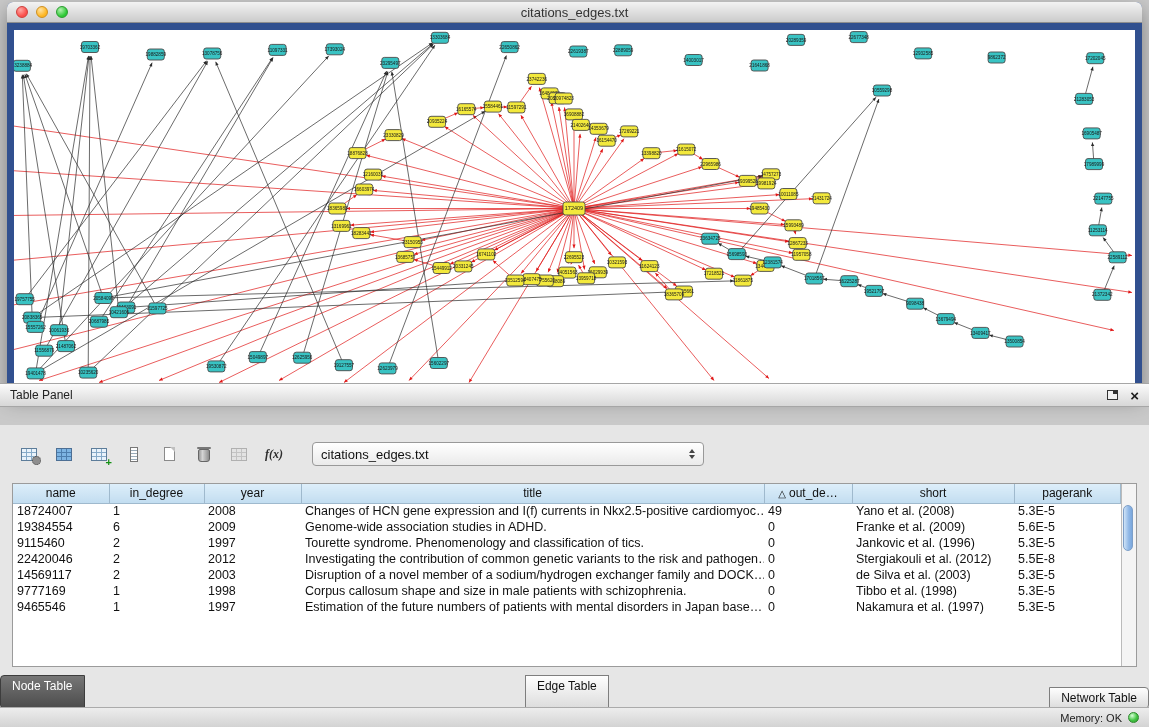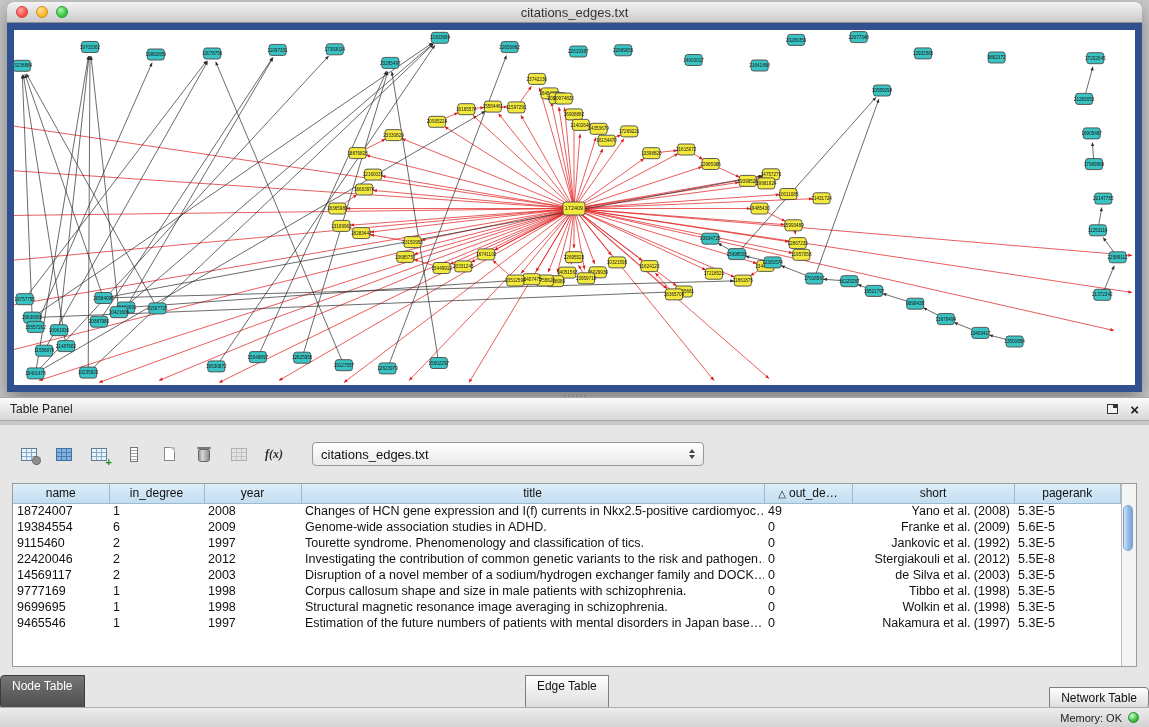--- a/index.html
+++ b/index.html
@@ -16,21 +16,21 @@
   .win-title{font-size:13px;color:#333;}
   .frame{position:absolute;left:0;top:21px;right:0;bottom:0;background:#31508f;padding:7px;box-sizing:border-box;}
   .canvas{width:100%;height:100%;background:#fff;}
   #graph-svg{display:block;width:100%;height:100%;}
 
   
   .splitter{position:absolute;left:0;top:392px;width:1149px;height:8px;}
   .splitter-grip{position:absolute;left:564px;top:2px;width:22px;height:4px;background:repeating-linear-gradient(to right,#8a8a8a 0 2px,transparent 2px 4px);}
 
   
-  .panel-header{position:absolute;left:0;top:397px;width:1149px;height:24px;background:linear-gradient(#fbfbfb,#d7d7d7);border-top:1px solid #a6a6a6;border-bottom:1px solid #a6a6a6;display:flex;align-items:center;padding:0 10px;box-sizing:border-box;font-size:12px;color:#222;}
+  .panel-header{position:absolute;left:0;top:383px;width:1149px;height:24px;background:linear-gradient(#fbfbfb,#d7d7d7);border-top:1px solid #a6a6a6;border-bottom:1px solid #a6a6a6;display:flex;align-items:center;padding:0 10px;box-sizing:border-box;font-size:12px;color:#222;}
   .panel-title{flex:1;}
   .ph-icons{display:flex;align-items:center;gap:12px;}
   .float-glyph{width:11px;height:10px;border:1px solid #333;position:relative;background:#f2f2f2;box-sizing:border-box;}
   .float-glyph::after{content:"";position:absolute;right:0px;top:0px;width:4px;height:3px;background:#333;}
   .close-glyph{font-size:15px;font-weight:bold;color:#1c1c1c;line-height:1;}
 
   .panel-body{position:absolute;left:0;top:425px;width:1149px;height:282px;background:#e6e6e6;}
 
   
   .toolbar{position:absolute;left:16px;top:14px;height:30px;display:flex;align-items:center;gap:9px;}
@@ -51,21 +51,21 @@
   .arrows{display:flex;flex-direction:column;gap:2px;align-items:center;}
   .arr-up{width:0;height:0;border-left:3.5px solid transparent;border-right:3.5px solid transparent;border-bottom:4px solid #444;}
   .arr-dn{width:0;height:0;border-left:3.5px solid transparent;border-right:3.5px solid transparent;border-top:4px solid #444;}
 
   
   .table-area{position:absolute;left:12px;top:58px;width:1125px;height:184px;background:#fff;border:1px solid #9b9b9b;box-sizing:border-box;display:flex;overflow:hidden;}
   .tbl{border-collapse:collapse;table-layout:fixed;width:1109px;align-self:flex-start;}
   .tbl th{height:19px;background:linear-gradient(#ddeefa,#c2ddf0);border-right:1px solid #9fb9cd;border-bottom:1px solid #9fb9cd;font-weight:normal;font-size:12px;color:#111;text-align:center;padding:0 3px;box-sizing:border-box;white-space:nowrap;overflow:hidden;}
   .tbl th:nth-child(1){width:96px}.tbl th:nth-child(2){width:95px}.tbl th:nth-child(3){width:97px}.tbl th:nth-child(4){width:463px}.tbl th:nth-child(5){width:88px}.tbl th:nth-child(6){width:162px}
   .tbl td{height:16px;font-size:12.5px;color:#111;padding:0 4px;white-space:nowrap;overflow:hidden;box-sizing:border-box;}
-  .tbl td:nth-child(6){text-align:right;}
+  .tbl td:nth-child(6){text-align:left;}
   .sort{font-size:10px;margin-right:3px;}
   .vscroll{width:14px;border-left:1px solid #bbb;background:#f4f4f4;position:relative;}
   .vthumb{position:absolute;left:1px;top:21px;width:10px;height:46px;border-radius:5px;background:linear-gradient(90deg,#cfe3f7,#8fb7e6 60%,#7aa7dc);border:1px solid #7d9fc8;box-sizing:border-box;}
 
   
   .tabs{position:absolute;left:0;right:0;top:250px;display:flex;justify-content:space-between;}
   .tab{font-size:12px;padding:3px 11px;border:1px solid #7e7e7e;background:linear-gradient(#fefefe,#dcdcdc);color:#111;margin-left:-1px;}
   .tab:first-child{border-radius:4px 0 0 4px;margin-left:0;}
   .tab:last-child{border-radius:0 4px 4px 0;margin-top:12px;}
   .tab.active{background:linear-gradient(#767676,#4c4c4c);color:#fff;border-color:#3d3d3d;}
@@ -670,21 +670,21 @@
             <td>0</td>
             <td>Franke et al. (2009)</td>
             <td>5.6E-5</td>
           </tr>
           <tr>
             <td>9115460</td>
             <td>2</td>
             <td>1997</td>
             <td>Tourette syndrome. Phenomenology and classification of tics.</td>
             <td>0</td>
-            <td>Jankovic et al. (1992)</td>
+            <td>Jankovic et al. (1996)</td>
             <td>5.3E-5</td>
           </tr>
           <tr>
             <td>22420046</td>
             <td>2</td>
             <td>2012</td>
             <td>Investigating the contribution of common genetic variants to the risk and pathogen…</td>
             <td>0</td>
             <td>Stergiakouli et al. (2012)</td>
             <td>5.5E-8</td>
@@ -701,29 +701,20 @@
           <tr>
             <td>9777169</td>
             <td>1</td>
             <td>1998</td>
             <td>Corpus callosum shape and size in male patients with schizophrenia.</td>
             <td>0</td>
             <td>Tibbo et al. (1998)</td>
             <td>5.3E-5</td>
           </tr>
           <tr>
-            <td>9699695</td>
-            <td>1</td>
-            <td>1998</td>
-            <td>Structural magnetic resonance image averaging in schizophrenia.</td>
-            <td>0</td>
-            <td>Wolkin et al. (1998)</td>
-            <td>5.3E-5</td>
-          </tr>
-          <tr>
             <td>9465546</td>
             <td>1</td>
             <td>1997</td>
             <td>Estimation of the future numbers of patients with mental disorders in Japan base…</td>
             <td>0</td>
             <td>Nakamura et al. (1997)</td>
             <td>5.3E-5</td>
           </tr>
         </tbody>
     </table>

